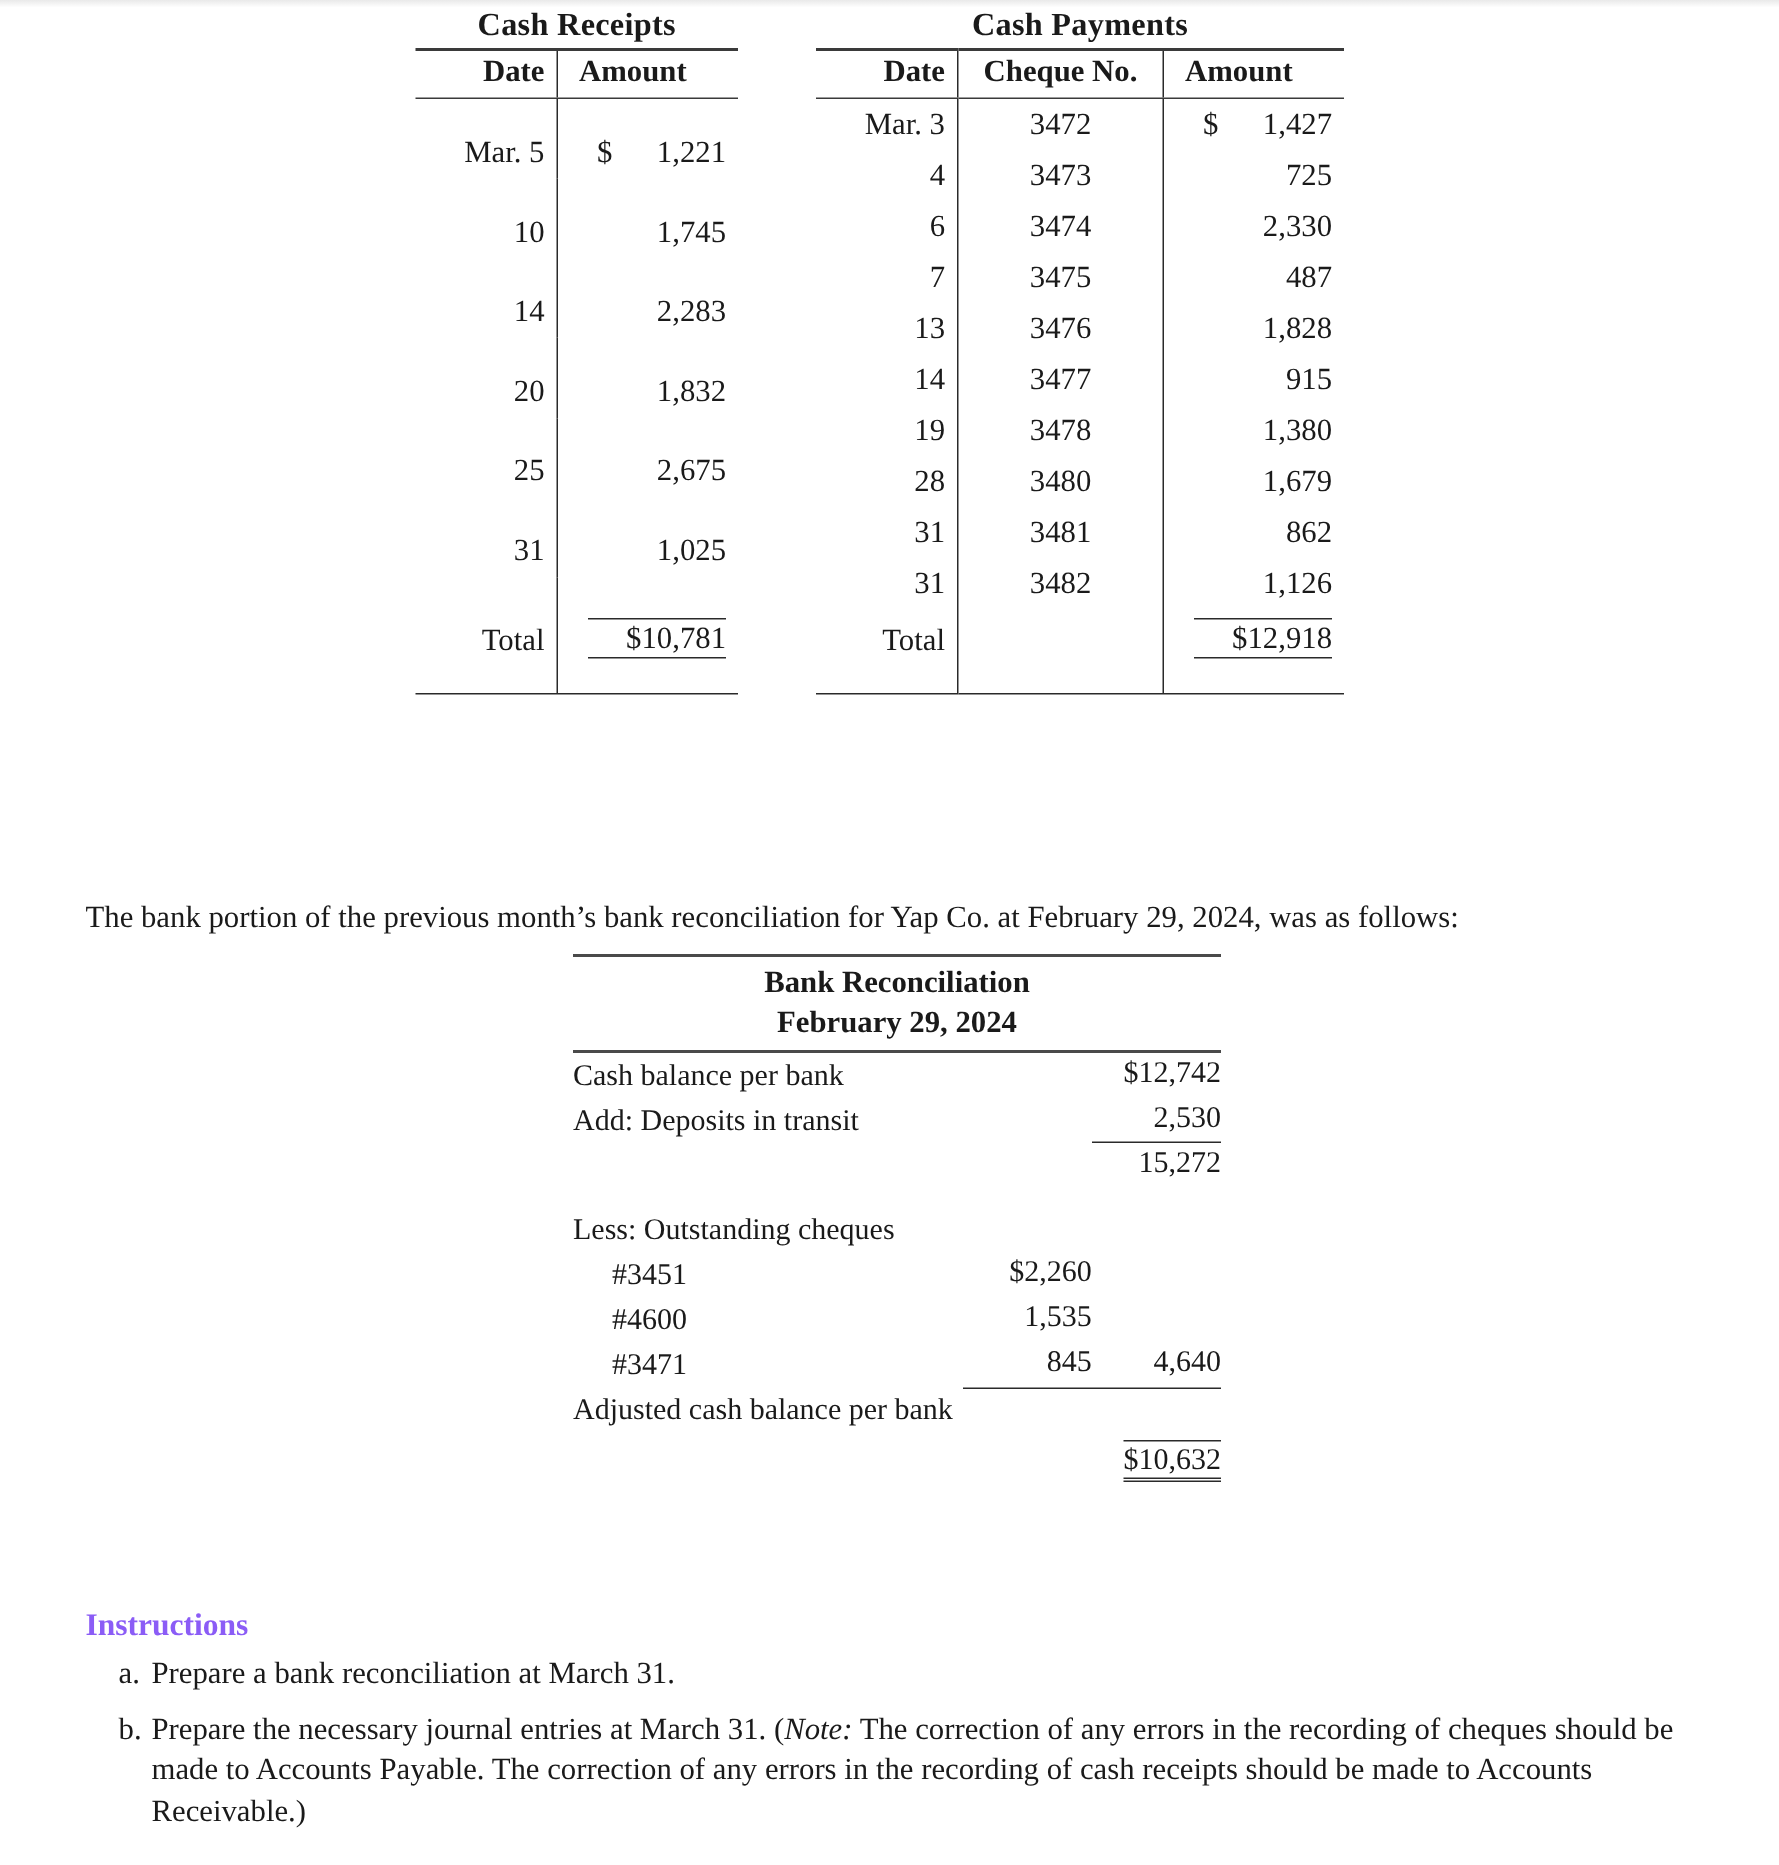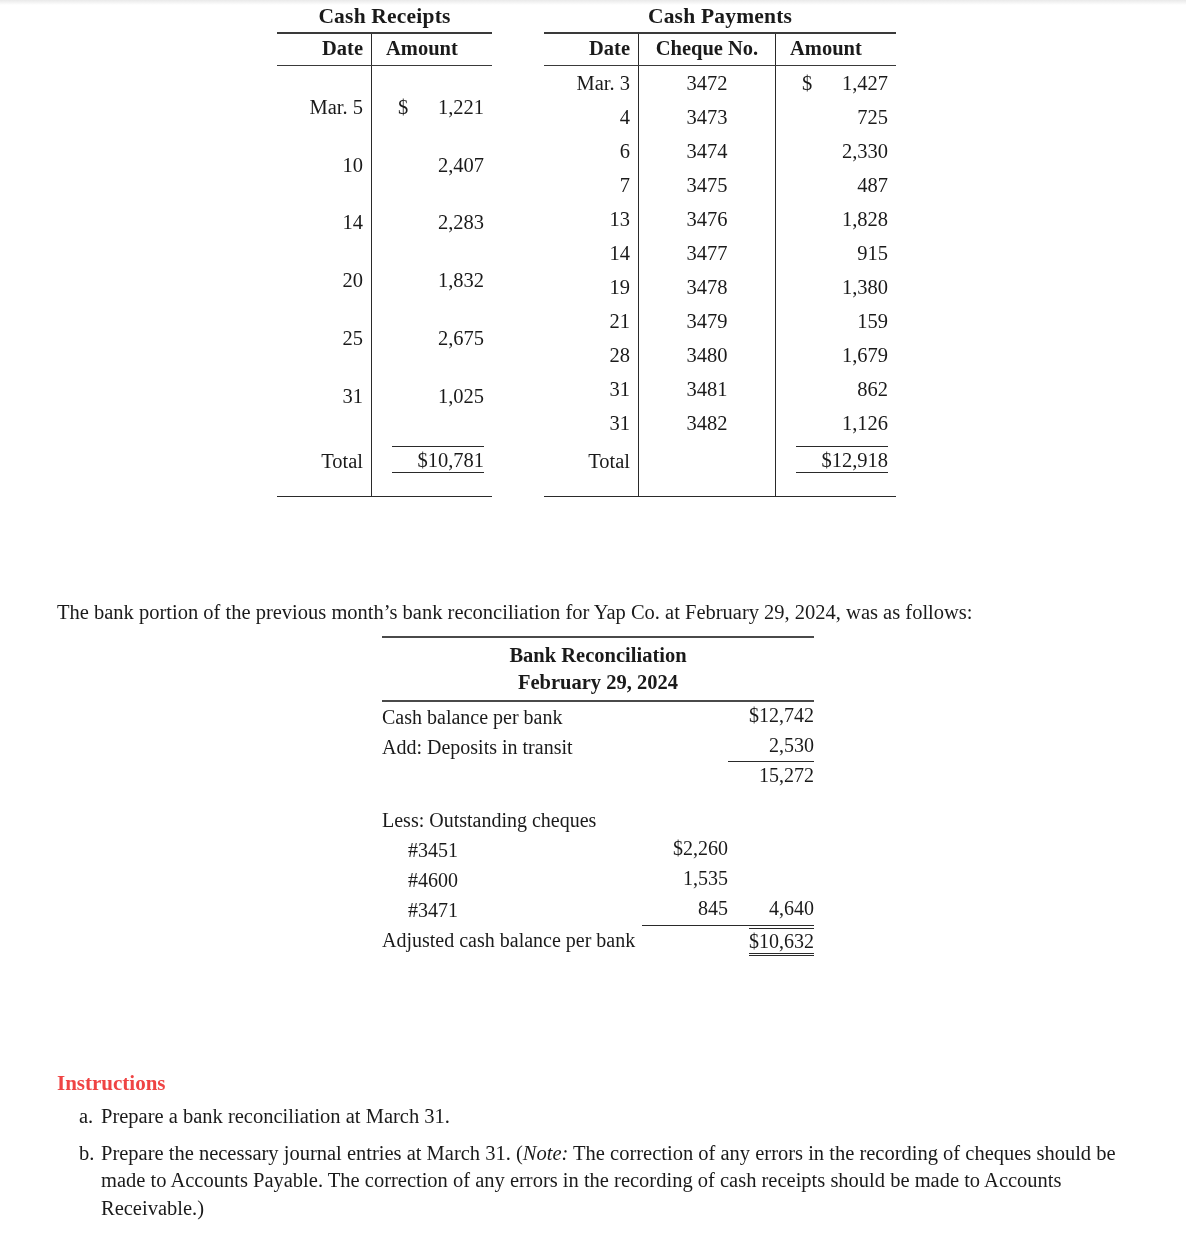--- a/index.html
+++ b/index.html
@@ -128,33 +128,34 @@
   }
   td.lbl { width: 236px; white-space: normal; line-height: 1.3; margin-top: 15px; }
   td.col1 { width: 98px; text-align: right; padding-right: 4px; }
   td.col2 { width: 94px; text-align: right; padding-right: 2px; }
   .ul-single { border-bottom: 1.6px solid #2a2a2a; }
   .dbl-under {
     display: inline-block;
     border-top: 1.5px solid #2a2a2a;
     border-bottom: 3.5px double #2a2a2a;
     padding-top: 1px;
+    margin-top: 32px;
   }
   .indent { padding-left: 26px !important; }
   .spacer-row td { height: 12px; padding: 0; }
 
   
   .instructions {
     position: absolute;
     top: 1071px;
     left: 57px;
     width: 1075px;
   }
   .instr-head {
-    color: #ef4444;
+    color: #8b5cf6;
     font-weight: bold;
     font-size: 21px;
     margin-bottom: 7px;
   }
   .instr-list { margin: 0; padding: 0; list-style: none; }
   .instr-item {
     display: flex;
     font-size: 20.5px;
     line-height: 1.35;
     margin-bottom: 9px;
@@ -183,21 +184,21 @@
       <tbody>
         <tr>
           <td class="c-date">Mar. 5</td>
           <td class="c-amt vline pad-l">
             <span class="money"><span class="sym">$</span><span>1,221</span></span>
           </td>
         </tr>
         <tr>
           <td class="c-date">10</td>
           <td class="c-amt vline pad-l">
-            <span class="money"><span class="sym"></span><span>2,407</span></span>
+            <span class="money"><span class="sym"></span><span>1,745</span></span>
           </td>
         </tr>
         <tr>
           <td class="c-date">14</td>
           <td class="c-amt vline pad-l">
             <span class="money"><span class="sym"></span><span>2,283</span></span>
           </td>
         </tr>
         <tr>
           <td class="c-date">20</td>
@@ -282,27 +283,20 @@
           <td class="c-chq vline">3477</td>
           <td class="c-amt vline pad-l">
             <span class="money"><span class="sym"></span><span>915</span></span>
           </td>
         </tr>
         <tr>
           <td class="c-date">19</td>
           <td class="c-chq vline">3478</td>
           <td class="c-amt vline pad-l">
             <span class="money"><span class="sym"></span><span>1,380</span></span>
-          </td>
-        </tr>
-        <tr>
-          <td class="c-date">21</td>
-          <td class="c-chq vline">3479</td>
-          <td class="c-amt vline pad-l">
-            <span class="money"><span class="sym"></span><span>159</span></span>
           </td>
         </tr>
         <tr>
           <td class="c-date">28</td>
           <td class="c-chq vline">3480</td>
           <td class="c-amt vline pad-l">
             <span class="money"><span class="sym"></span><span>1,679</span></span>
           </td>
         </tr>
         <tr>

